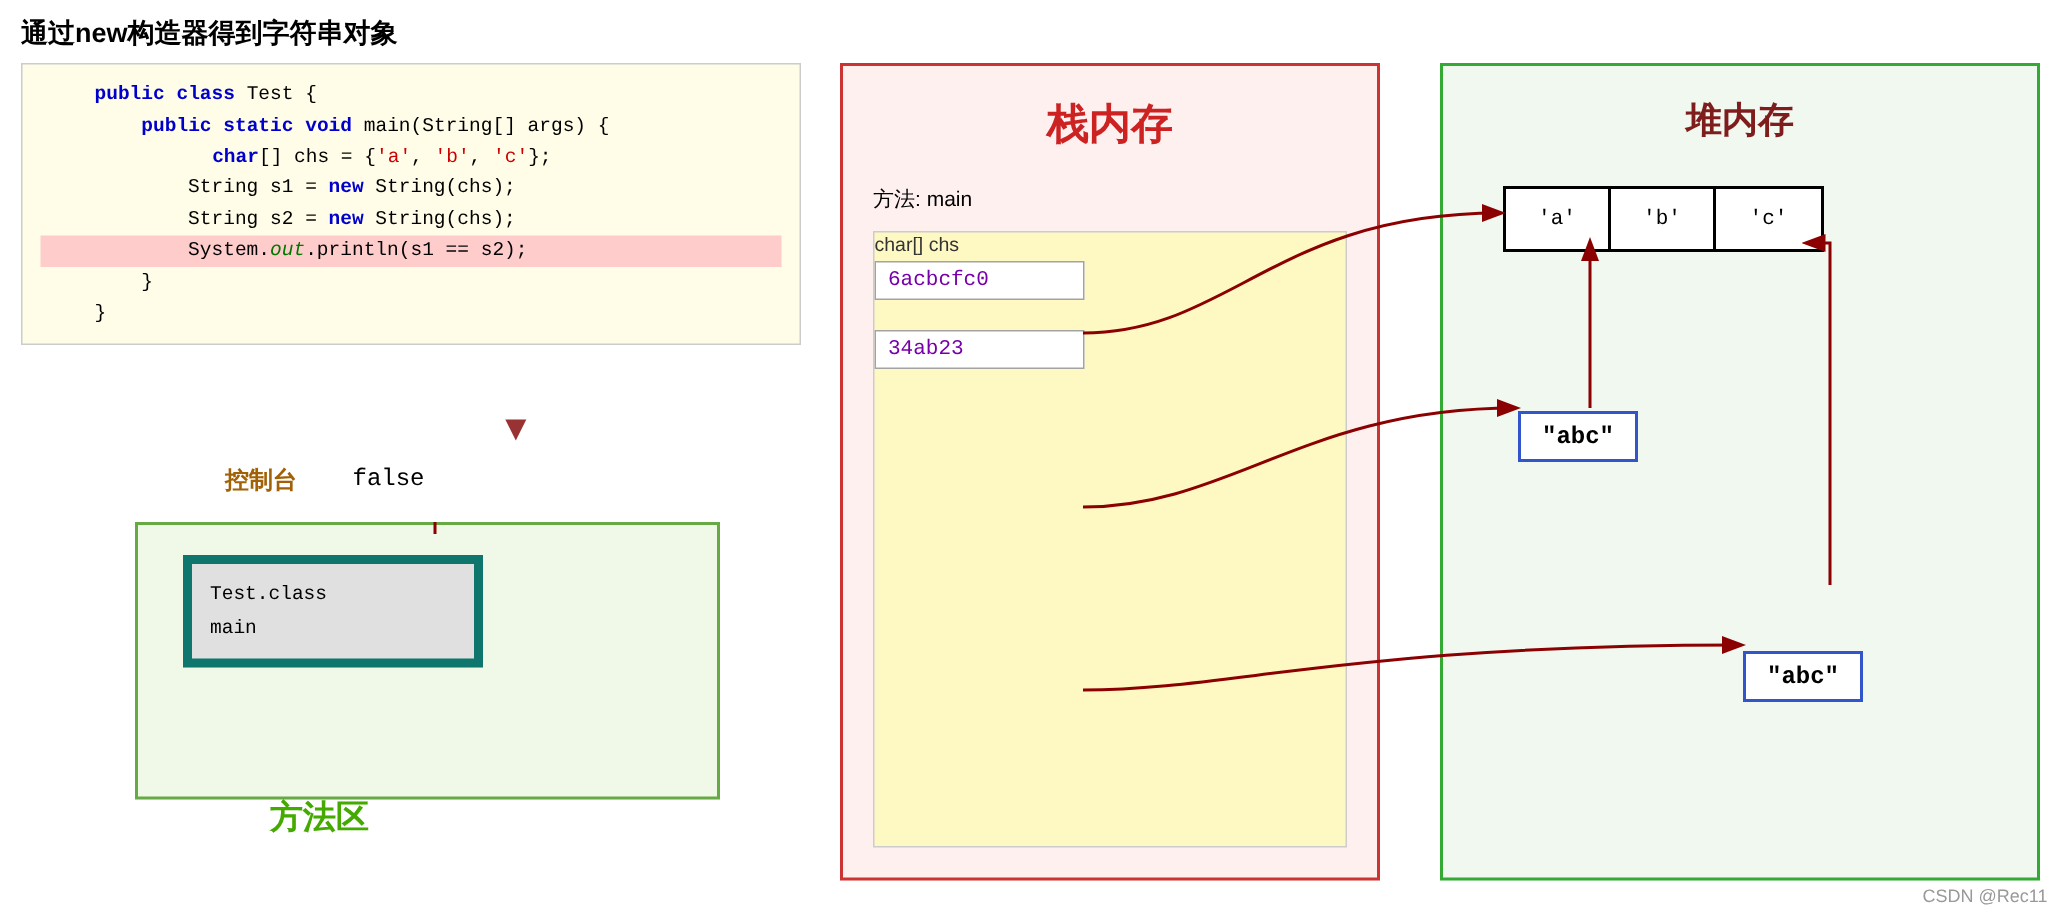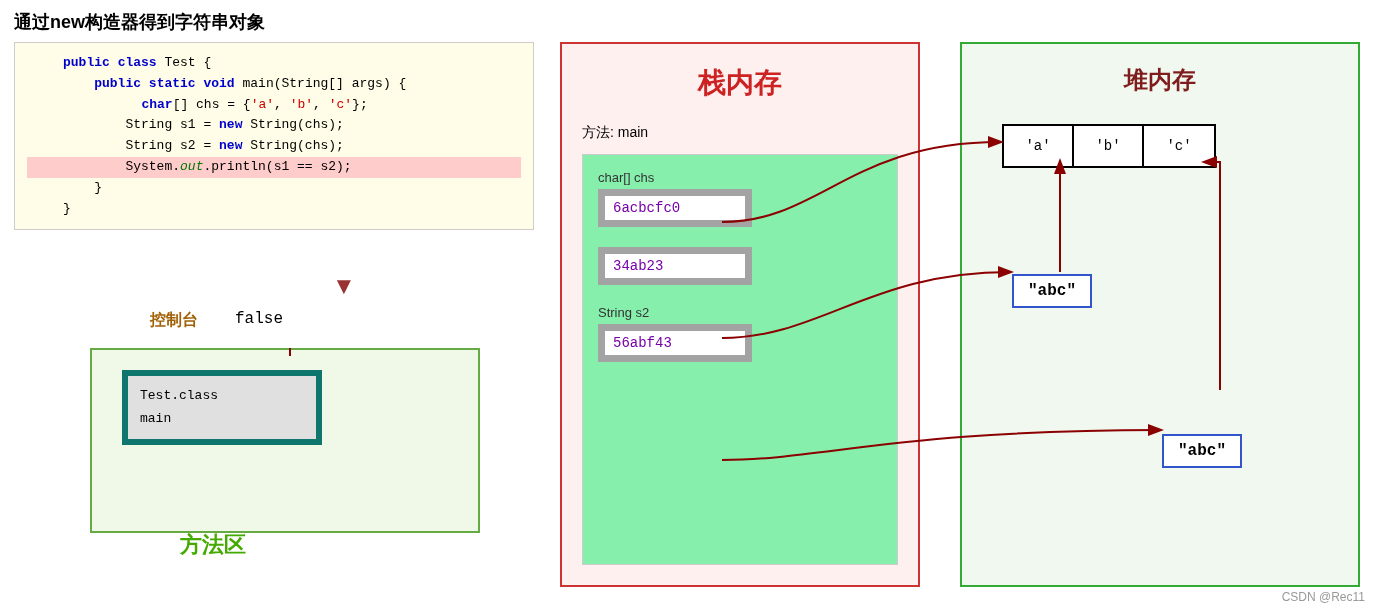--- a/index.html
+++ b/index.html
@@ -119,36 +119,35 @@
       font-size: 14px;
       color: #000;
     }
     .stack-frame {
       position: absolute;
       top: 110px;
       left: 20px;
       right: 20px;
       bottom: 20px;
       border: 1px solid #ccc;
-      background: #86efac;
-      padding: 15px;
+      background: #fef9c3;
     }
 
     .stack-var-label {
       font-size: 13px;
       color: #333;
       margin-bottom: 4px;
     }
     .stack-addr-box {
-      border: 7px solid #a3a3a3;
+      border: 1px solid #a3a3a3;
       padding: 4px 8px;
       font-family: 'Courier New', monospace;
       font-size: 14px;
       color: #7700aa;
-      width: 154px;
+      width: 140px;
       margin-bottom: 20px;
       background: #fff;
     }
     .stack-var-section {
       margin-bottom: 10px;
     }
 
     
     .heap-box {
       position: absolute;
@@ -266,24 +265,20 @@
   <div class="stack-title">栈内存</div>
   <div class="stack-method-label">方法: main</div>
   <div class="stack-frame">
     <div class="stack-var-section">
       <div class="stack-var-label">char[] chs</div>
       <div class="stack-addr-box">6acbcfc0</div>
     </div>
     <div class="stack-var-section">
       <div class="stack-addr-box">34ab23</div>
     </div>
-    <div class="stack-var-section">
-      <div class="stack-var-label">String s2</div>
-      <div class="stack-addr-box">56abf43</div>
-    </div>
   </div>
 </div>
 
 <div class="heap-box">
   <div class="heap-title">堆内存</div>
 
   <div class="char-array-container">
     <div class="char-cell">'a'</div>
     <div class="char-cell">'b'</div>
     <div class="char-cell">'c'</div>

